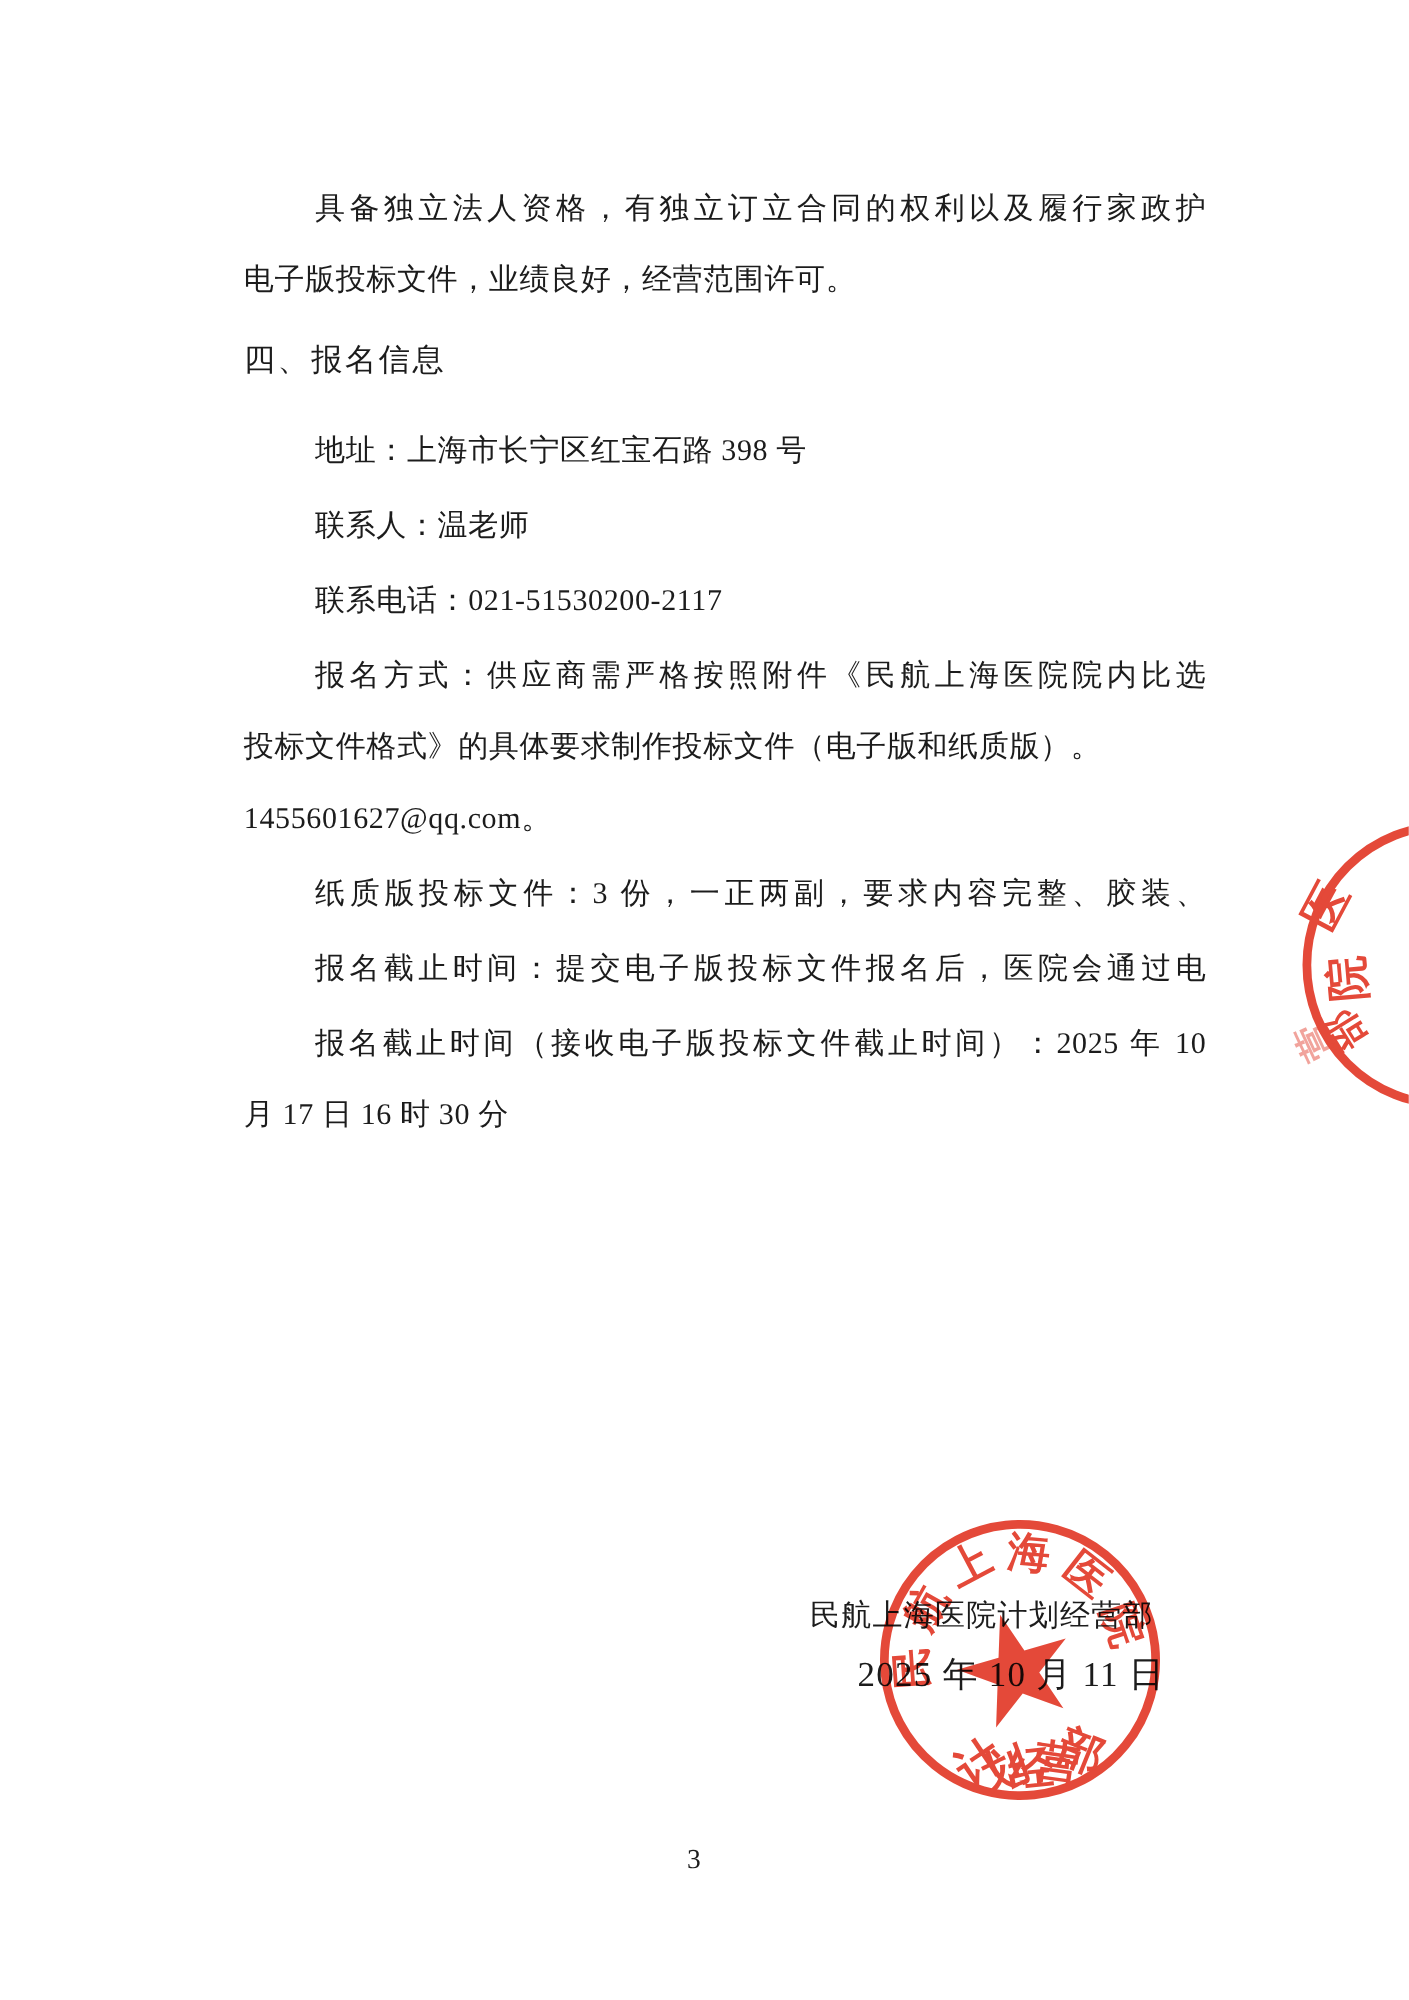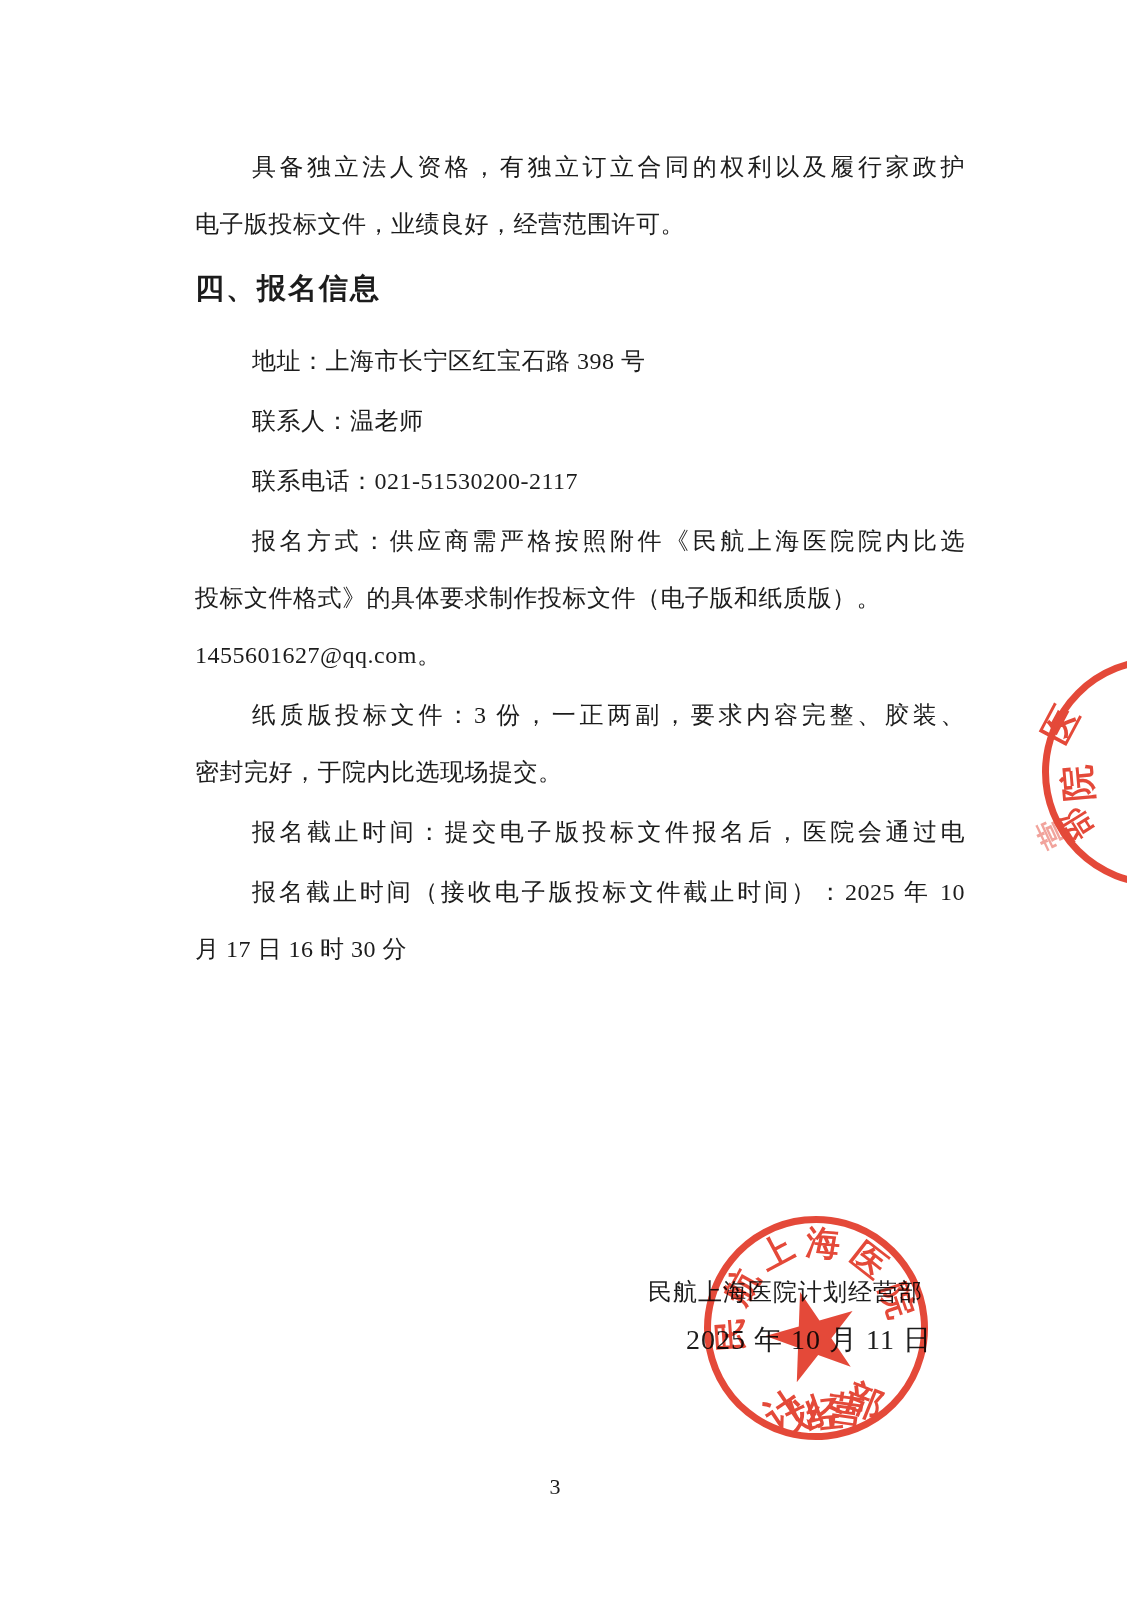--- a/index.html
+++ b/index.html
@@ -23,22 +23,22 @@
     white-space: nowrap;
     letter-spacing: 0.5px;
   }
   .line.stretch {
     white-space: normal;
     text-align: justify;
     text-align-last: justify;
   }
   .line.indent { text-indent: 57px; margin-top: 3px; }
   .line.heading {
-    font-weight: bold;
-    font-size: 29px;
+    font-weight: normal;
+    font-size: 25px;
     letter-spacing: 2px;
     margin-top: 7px;
     margin-bottom: 16px;
   }
   .signature {
     position: absolute;
     left: 648px; top: 1276px;
     font-size: 24px;
     letter-spacing: 1px;
     z-index: 1;
@@ -107,21 +107,20 @@
     <div class="line indent stretch">具备独立法人资格，有独立订立合同的权利以及履行家政护</div>
     <div class="line">电子版投标文件，业绩良好，经营范围许可。</div>
     <div class="line heading">四、报名信息</div>
     <div class="line indent">地址：上海市长宁区红宝石路 398 号</div>
     <div class="line indent">联系人：温老师</div>
     <div class="line indent">联系电话：021-51530200-2117</div>
     <div class="line indent stretch">报名方式：供应商需严格按照附件《民航上海医院院内比选</div>
     <div class="line">投标文件格式》的具体要求制作投标文件（电子版和纸质版）。</div>
     <div class="line">1455601627@qq.com。</div>
     <div class="line indent stretch">纸质版投标文件：3 份，一正两副，要求内容完整、胶装、</div>
-    <div class="line">密封完好，于院内比选现场提交。</div>
     <div class="line indent stretch">报名截止时间：提交电子版投标文件报名后，医院会通过电</div>
     <div class="line indent stretch">报名截止时间（接收电子版投标文件截止时间）：2025 年 10</div>
     <div class="line">月 17 日 16 时 30 分</div>
   </main>
 
 <div class="signature">民航上海医院计划经营部</div>
 <div class="signature-date">2025 年 10 月 11 日</div>
 
 <div class="page-number">3</div>
 

